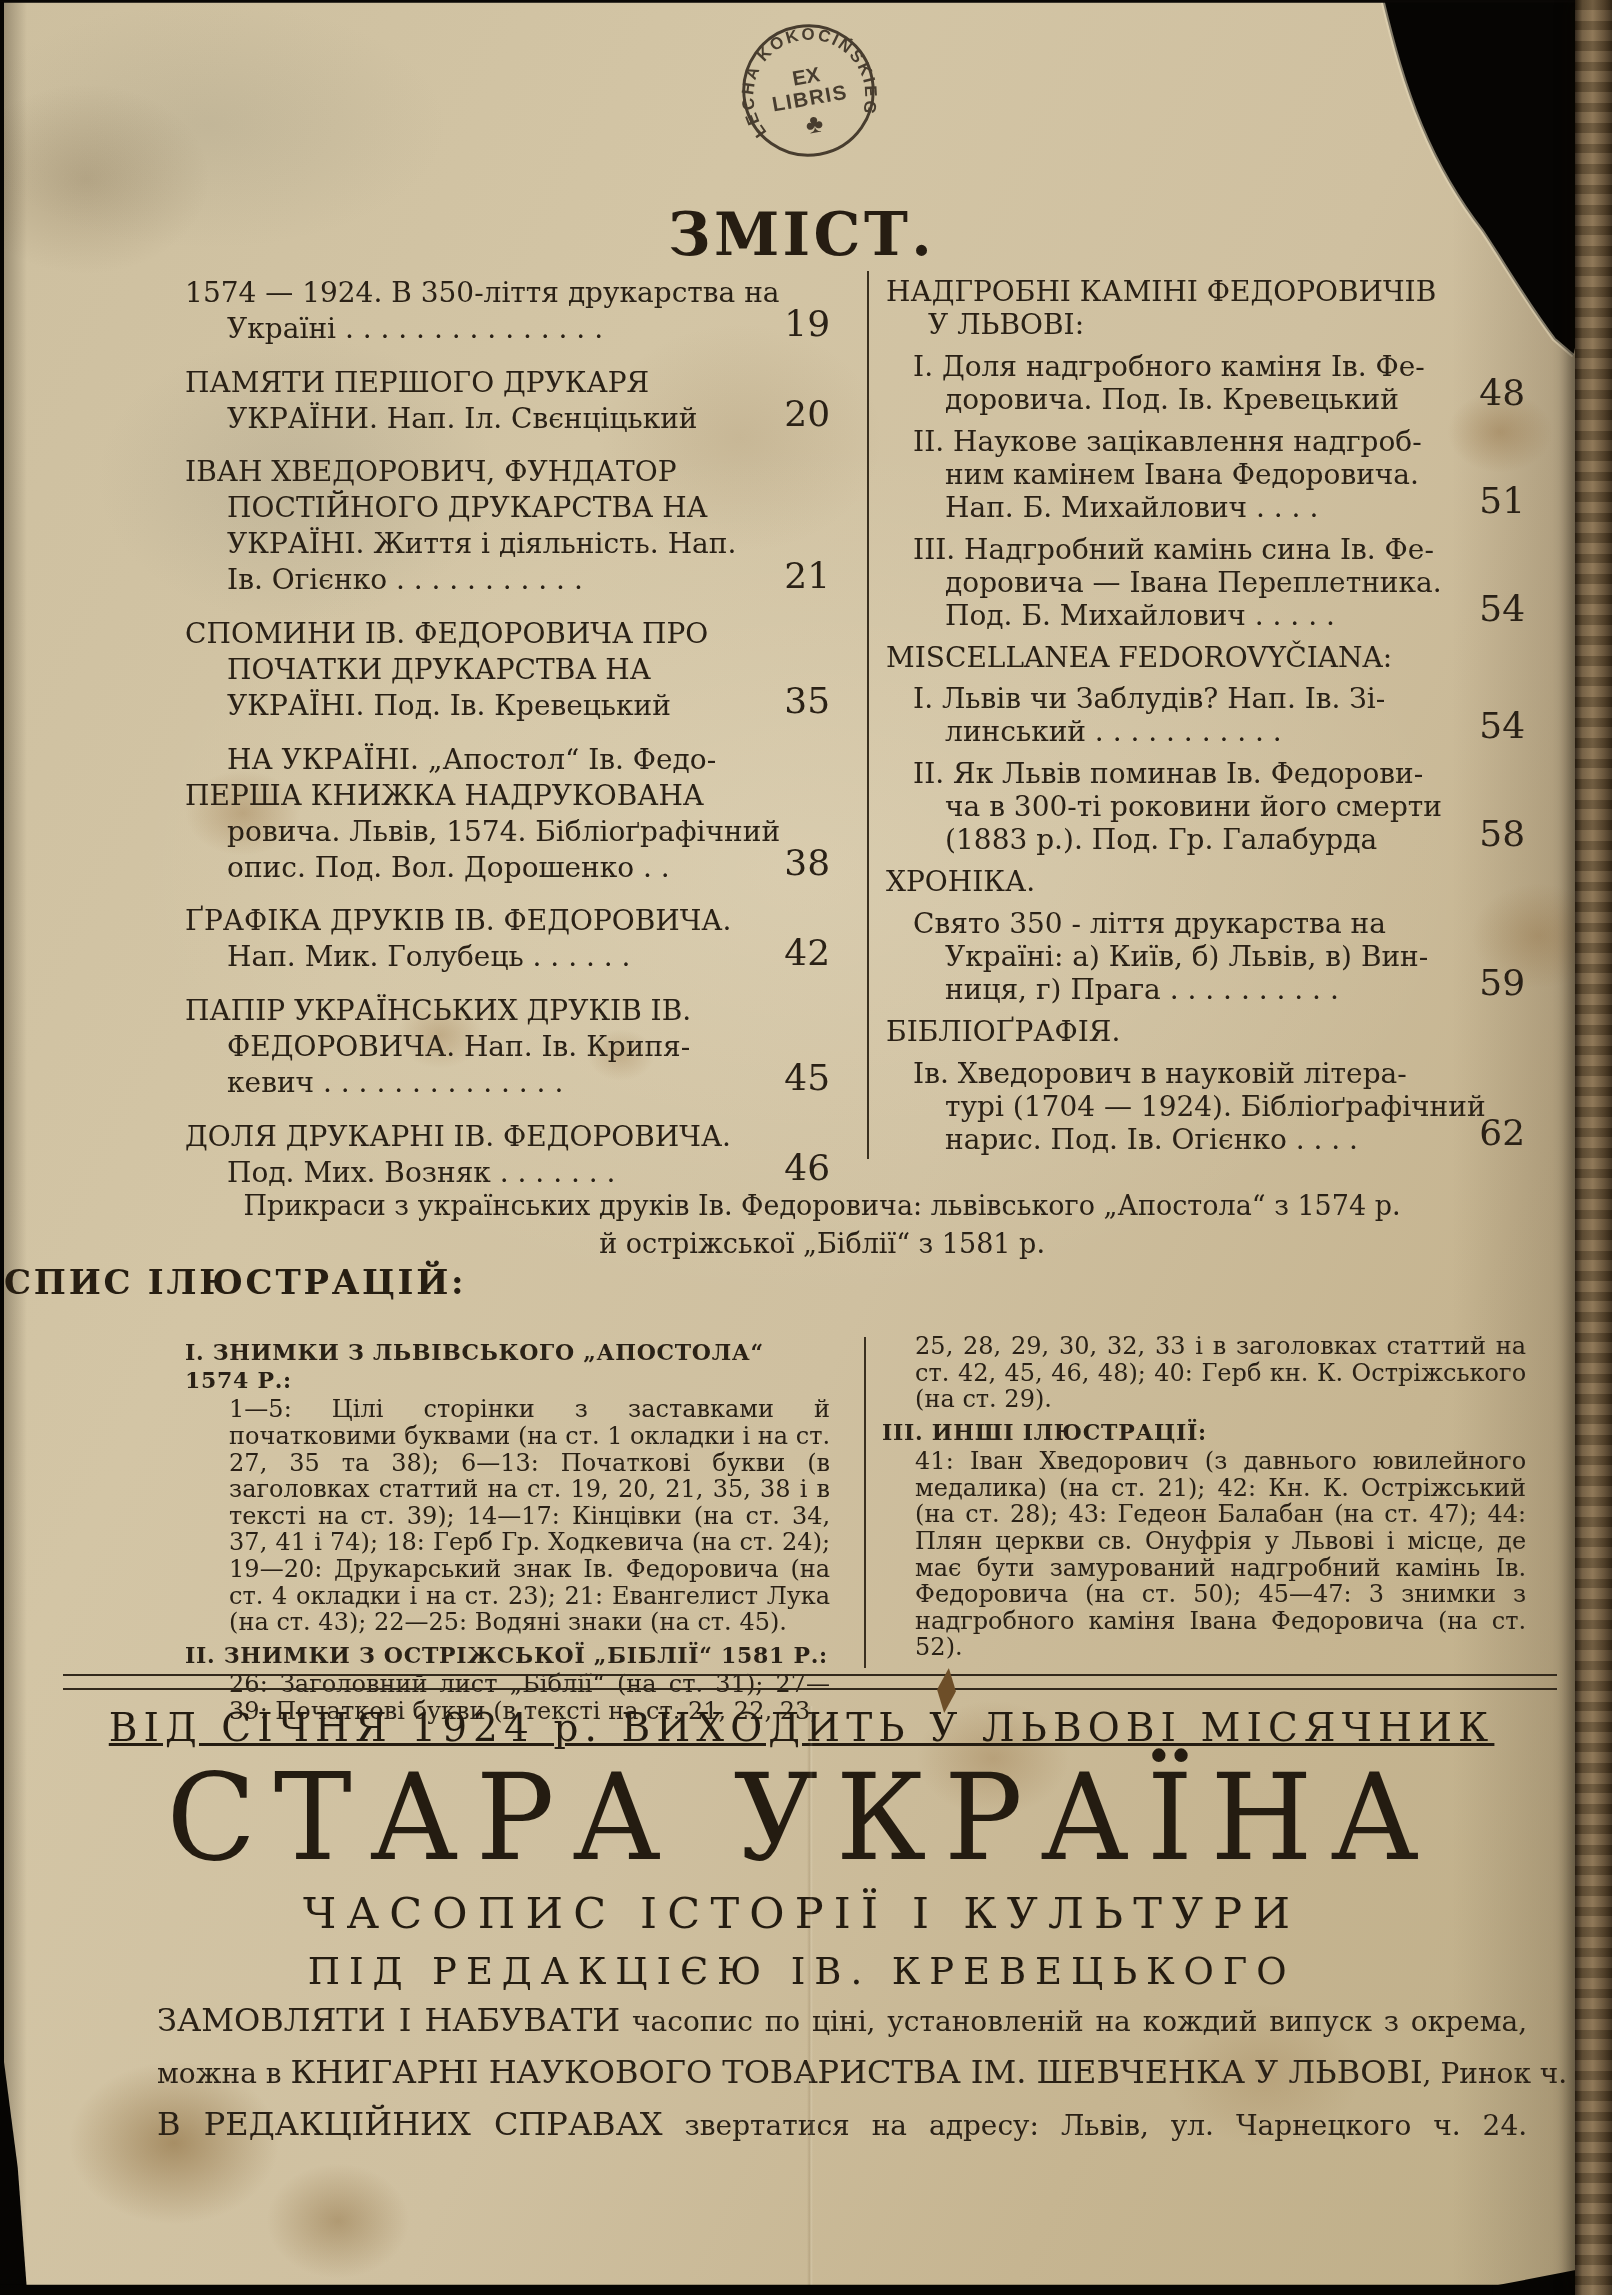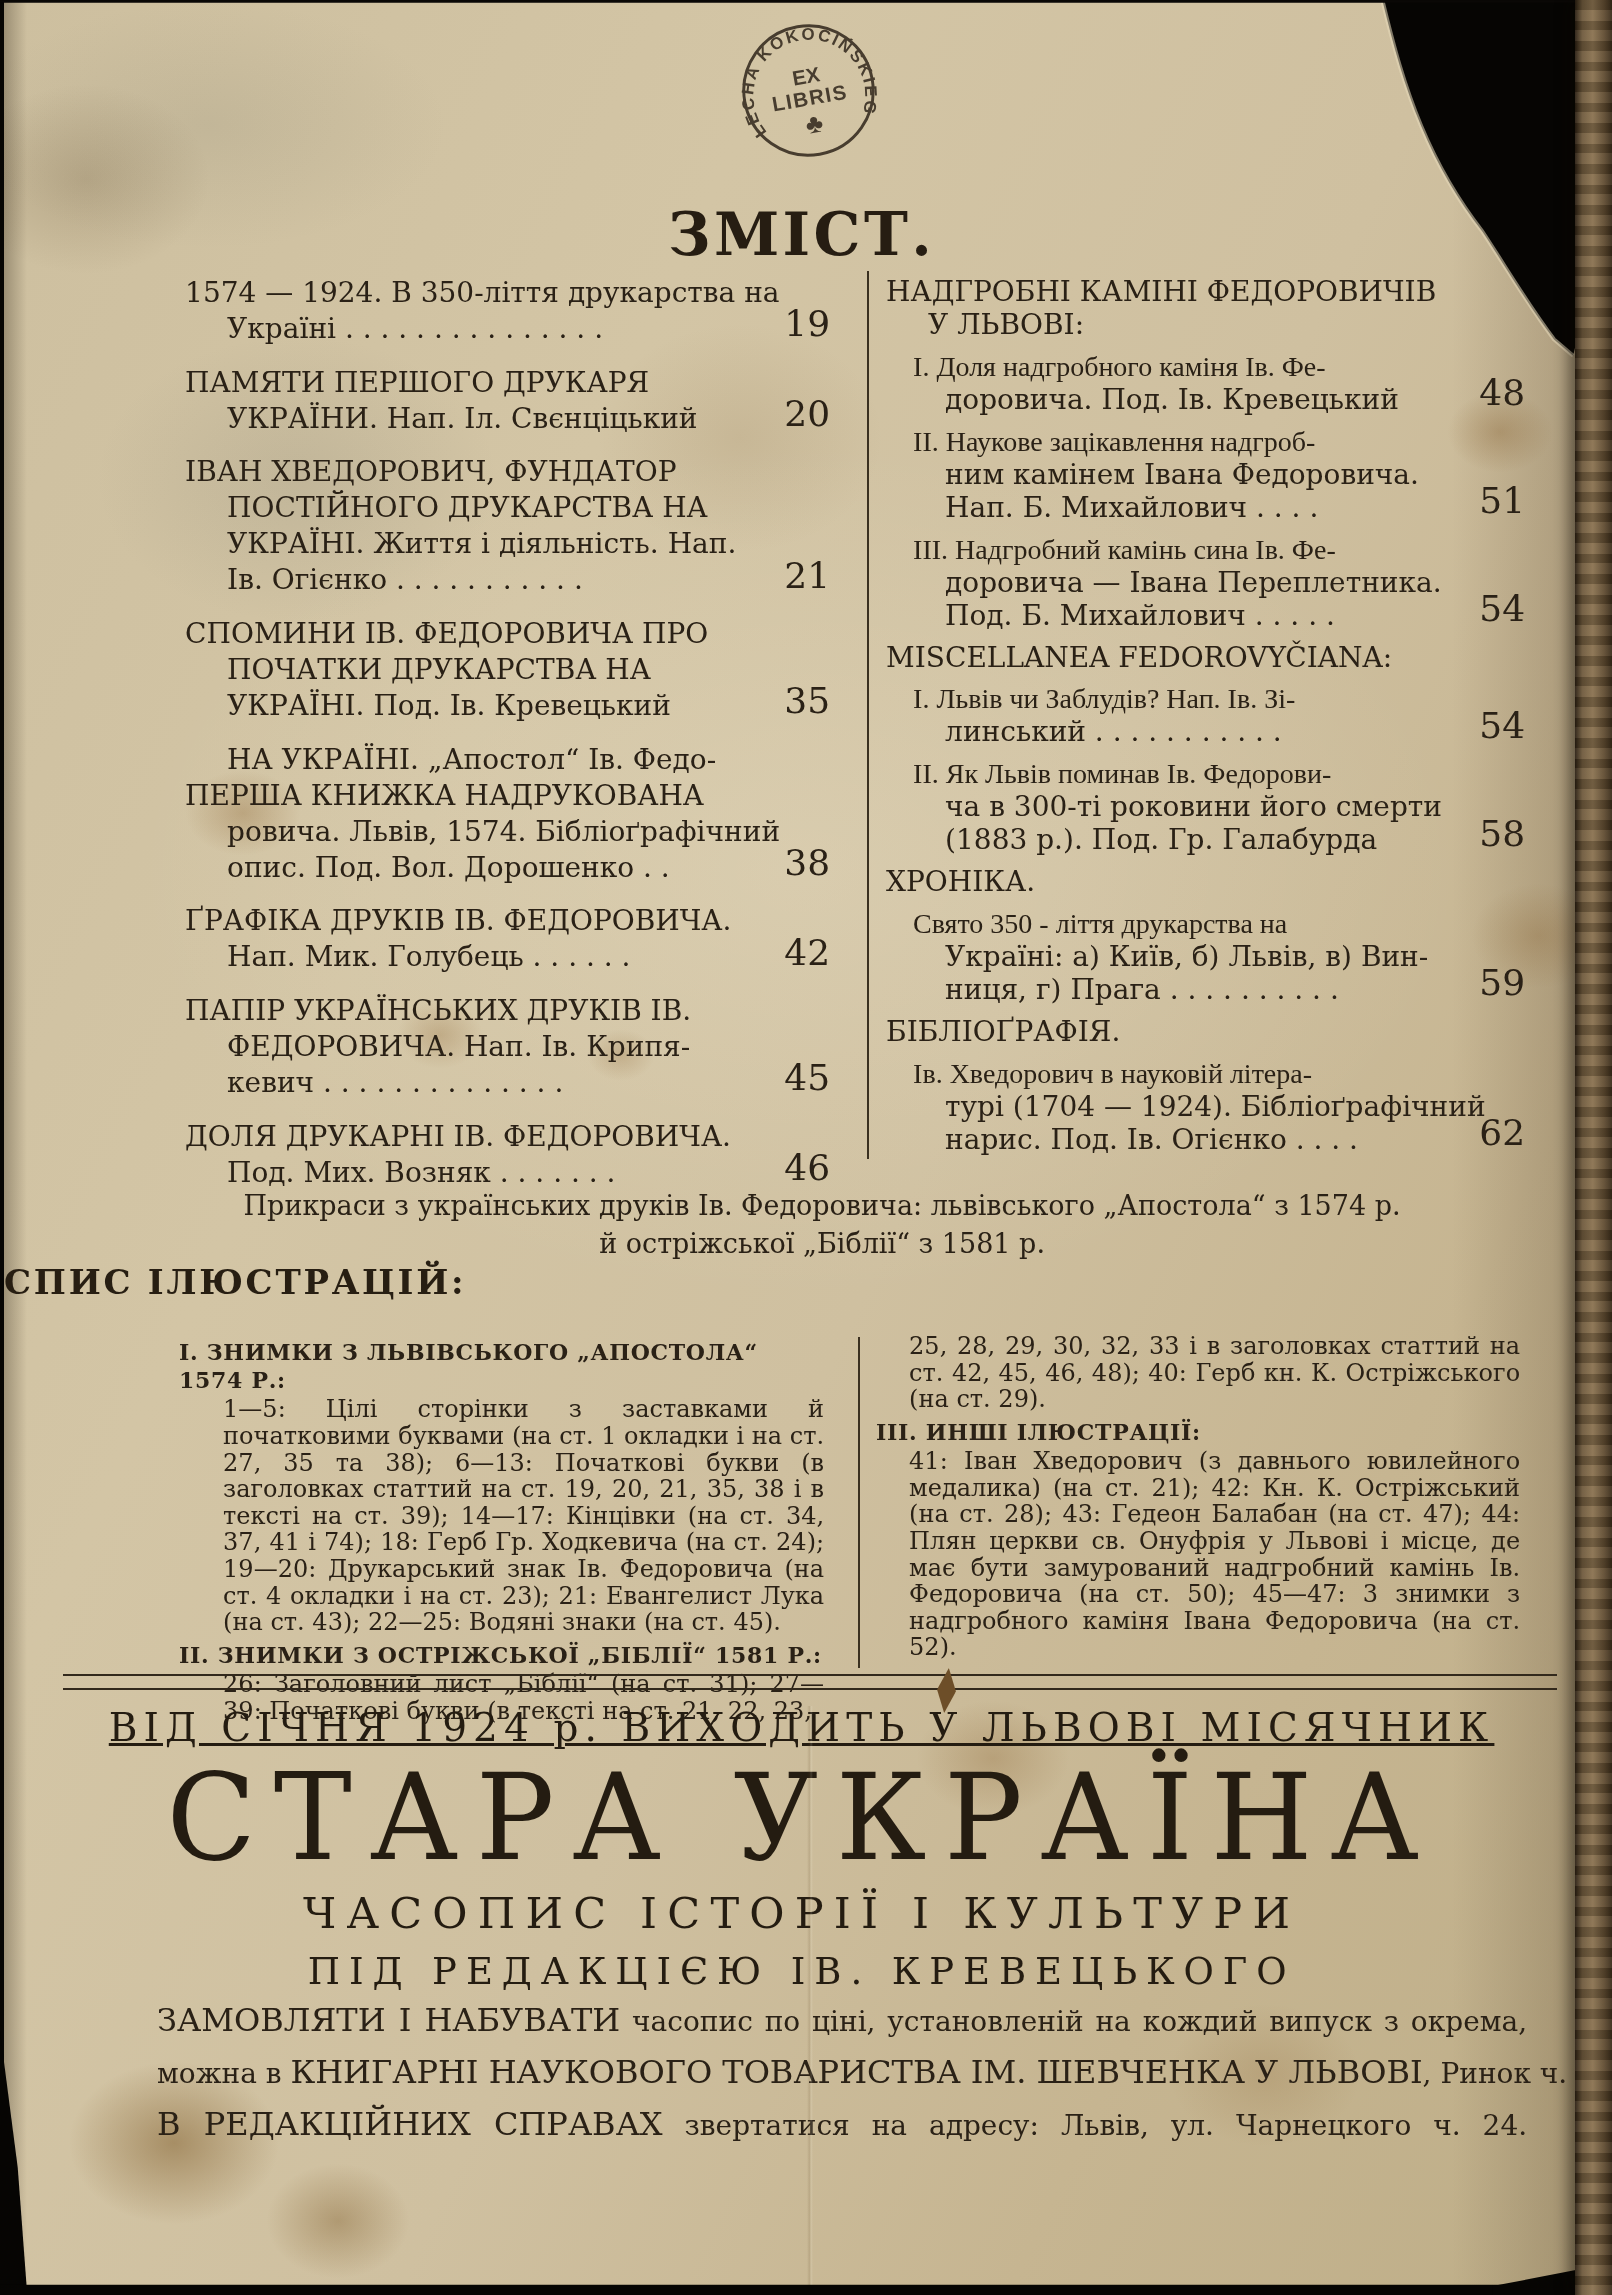--- a/index.html
+++ b/index.html
@@ -41,28 +41,28 @@
   #toc .col-l{left:0;width:645px;}
   #toc .col-r{left:701px;width:639px;}
   .vdiv{position:absolute;background:#3a3020;width:2px;}
   #toc-div{left:682px;top:-4.1px;height:888px;}
   .toc-entry{position:relative;padding-right:76px;}
   .col-l .toc-entry{margin-bottom:17.7px;}
   .col-r .toc-entry{margin-bottom:8.9px;}
   .line{white-space:nowrap;font-size:28px;}
   .col-l .line{line-height:36px;}
   .col-r .line{line-height:33px;}
-  .i0{margin-left:0;} .i1{margin-left:42px;} .i2{margin-left:27px;font-family:Liberation Serif, serif;} .i3{margin-left:59px;}
+  .i0{margin-left:0;} .i1{margin-left:42px;} .i2{margin-left:27px;} .i3{margin-left:59px;}
   .pg{position:absolute;right:0;bottom:2.7px;font-size:36px;}
   
   #footnote{left:109px;top:1185px;width:1418px;text-align:center;font-size:27px;line-height:38px;}
   
   #ill-heading{left:0;top:1260px;width:1595px;text-align:left;font-size:34px;font-weight:700;
                letter-spacing:2.7px;color:#271e12;}
-  #ill{left:175px;top:1331px;width:1340px;height:348px;}
+  #ill{left:181px;top:1331px;width:1340px;height:348px;}
   #ill .col-l{left:0;width:645px;}
   #ill .col-r{left:697px;width:644px;}
   #ill-div{left:679px;top:4.1px;height:331px;}
   .ill-hdr{font-size:22px;line-height:28px;margin:4.8px 0 2.7px;font-weight:700;letter-spacing:0.7px;}
   .ill-para{font-size:24px;line-height:26.6px;text-align:justify;}
   #ill .col-l .ill-para{padding-left:44px;}
   #ill .col-r .ill-para{padding-left:33px;}
   
   .rule{position:absolute;left:59px;width:1494px;height:2px;background:#32291c;}
   #rule1{top:1672px;} #rule2{top:1686px;}

